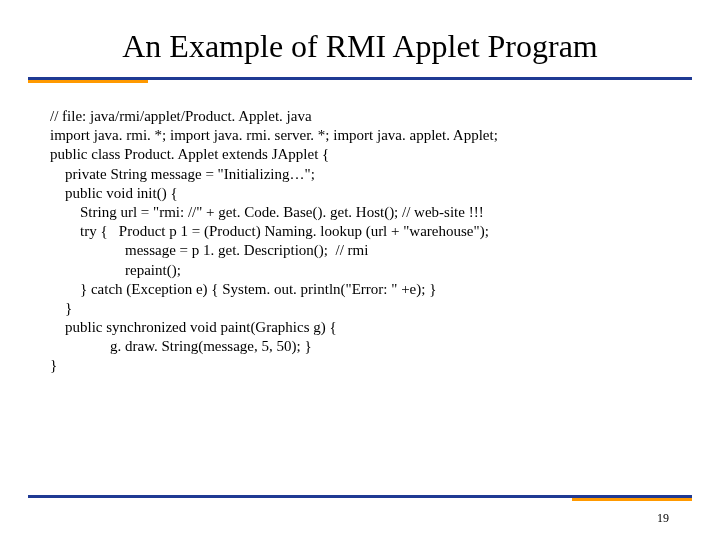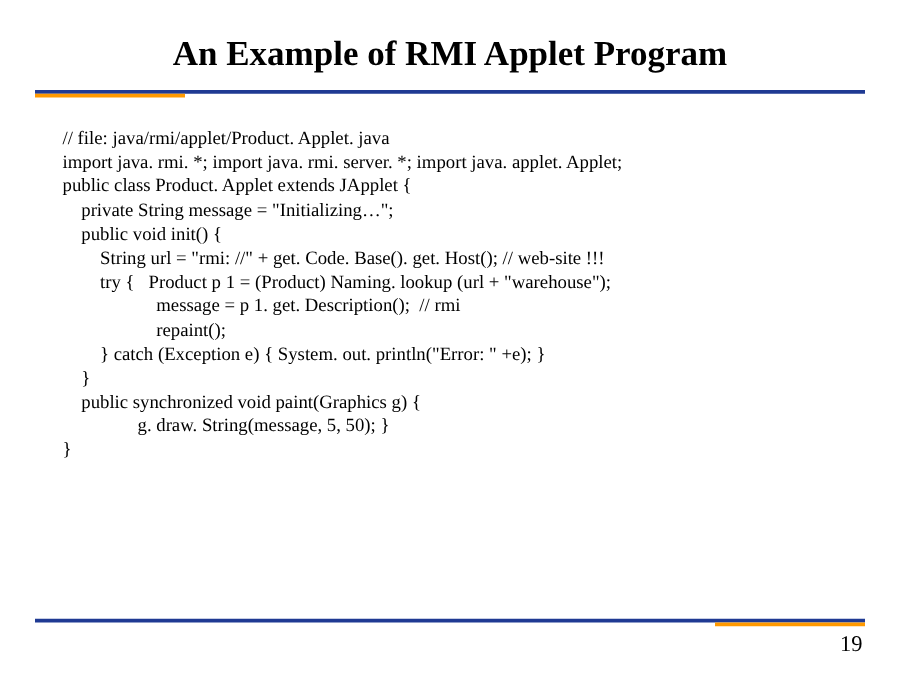--- a/index.html
+++ b/index.html
@@ -11,22 +11,22 @@
     font-family: "Times New Roman", Times, serif;
     color: #000000;
   }
   .slide {
     position: relative;
     width: 720px;
     height: 540px;
     box-sizing: border-box;
   }
   .title {
-    font-weight: bold;
-    font-size: 28px;
+    font-weight: normal;
+    font-size: 32px;
     text-align: center;
     padding-top: 28px;
     padding-bottom: 12px;
   }
   .rule-top {
     margin: 0 28px;
     border-top: 3px solid #1f3a93;
   }
   .rule-top .orange {
     height: 3px;
@@ -50,23 +50,23 @@
     top: 0;
   }
   .body {
     padding: 24px 50px 0 50px;
     font-size: 15px;
     line-height: 1.28;
     white-space: pre;
   }
   .pagenum {
     position: absolute;
-    right: 30px;
+    right: 51px;
     bottom: 14px;
-    font-size: 18px;
+    font-size: 12px;
   }
 </style>
 </head>
 <body>
 
 <div class="slide">
 
   <div class="title">An Example of RMI Applet Program</div>
 
   <div class="rule-top">

